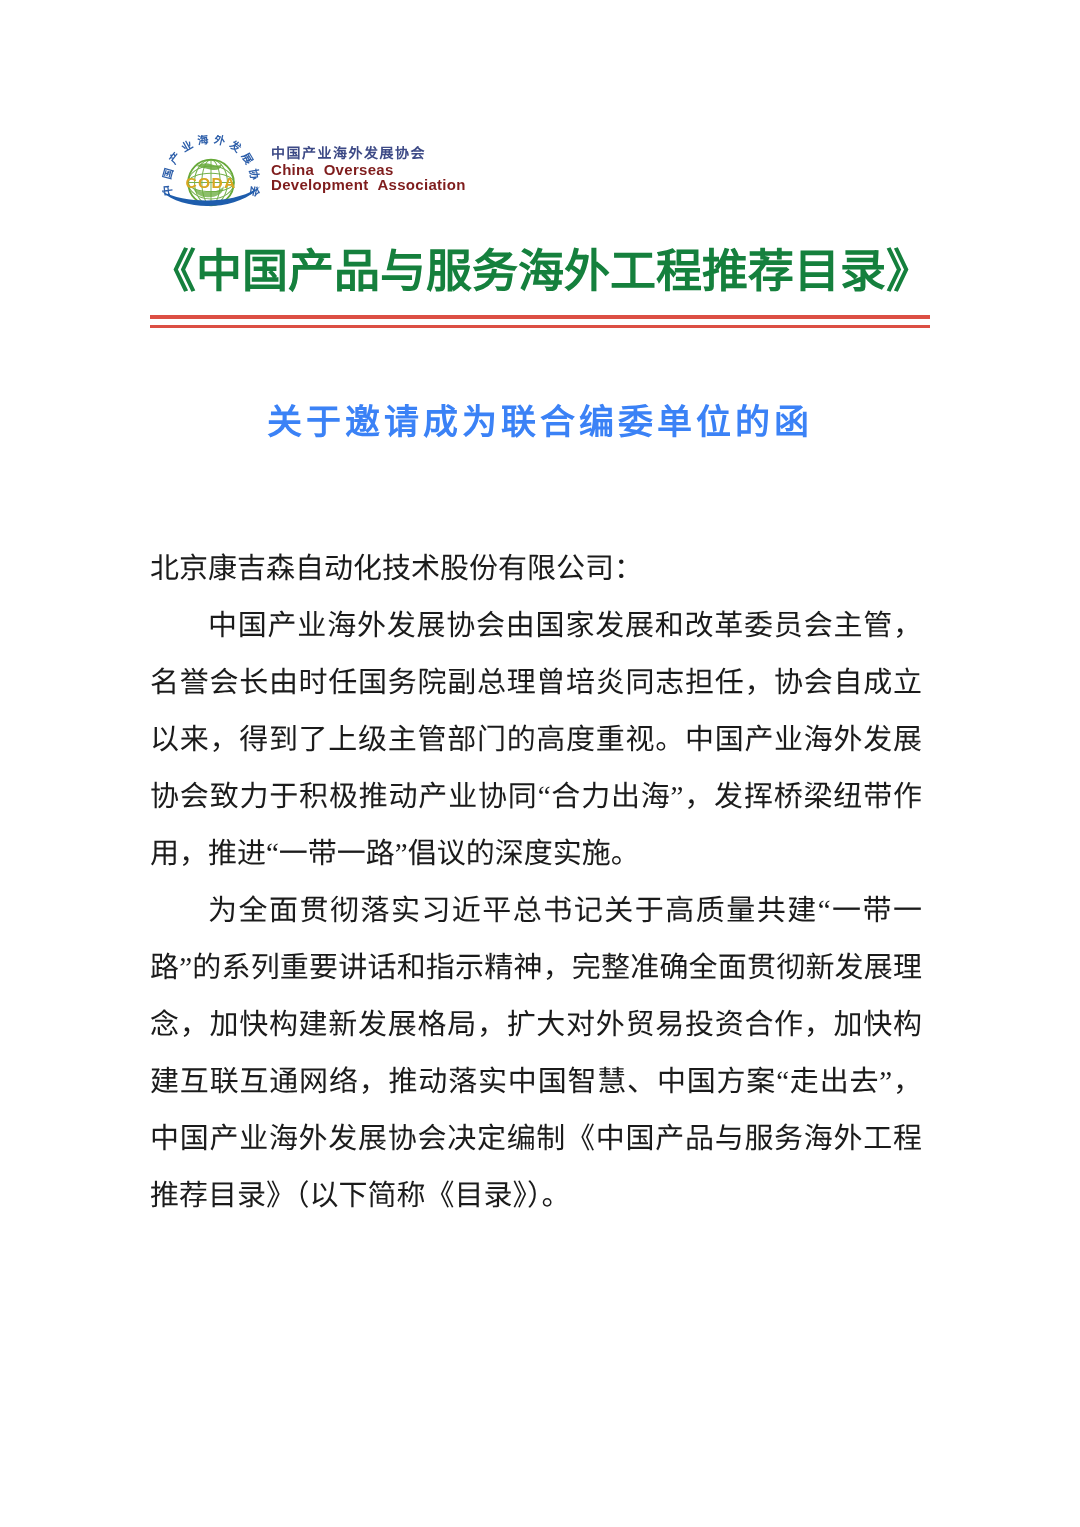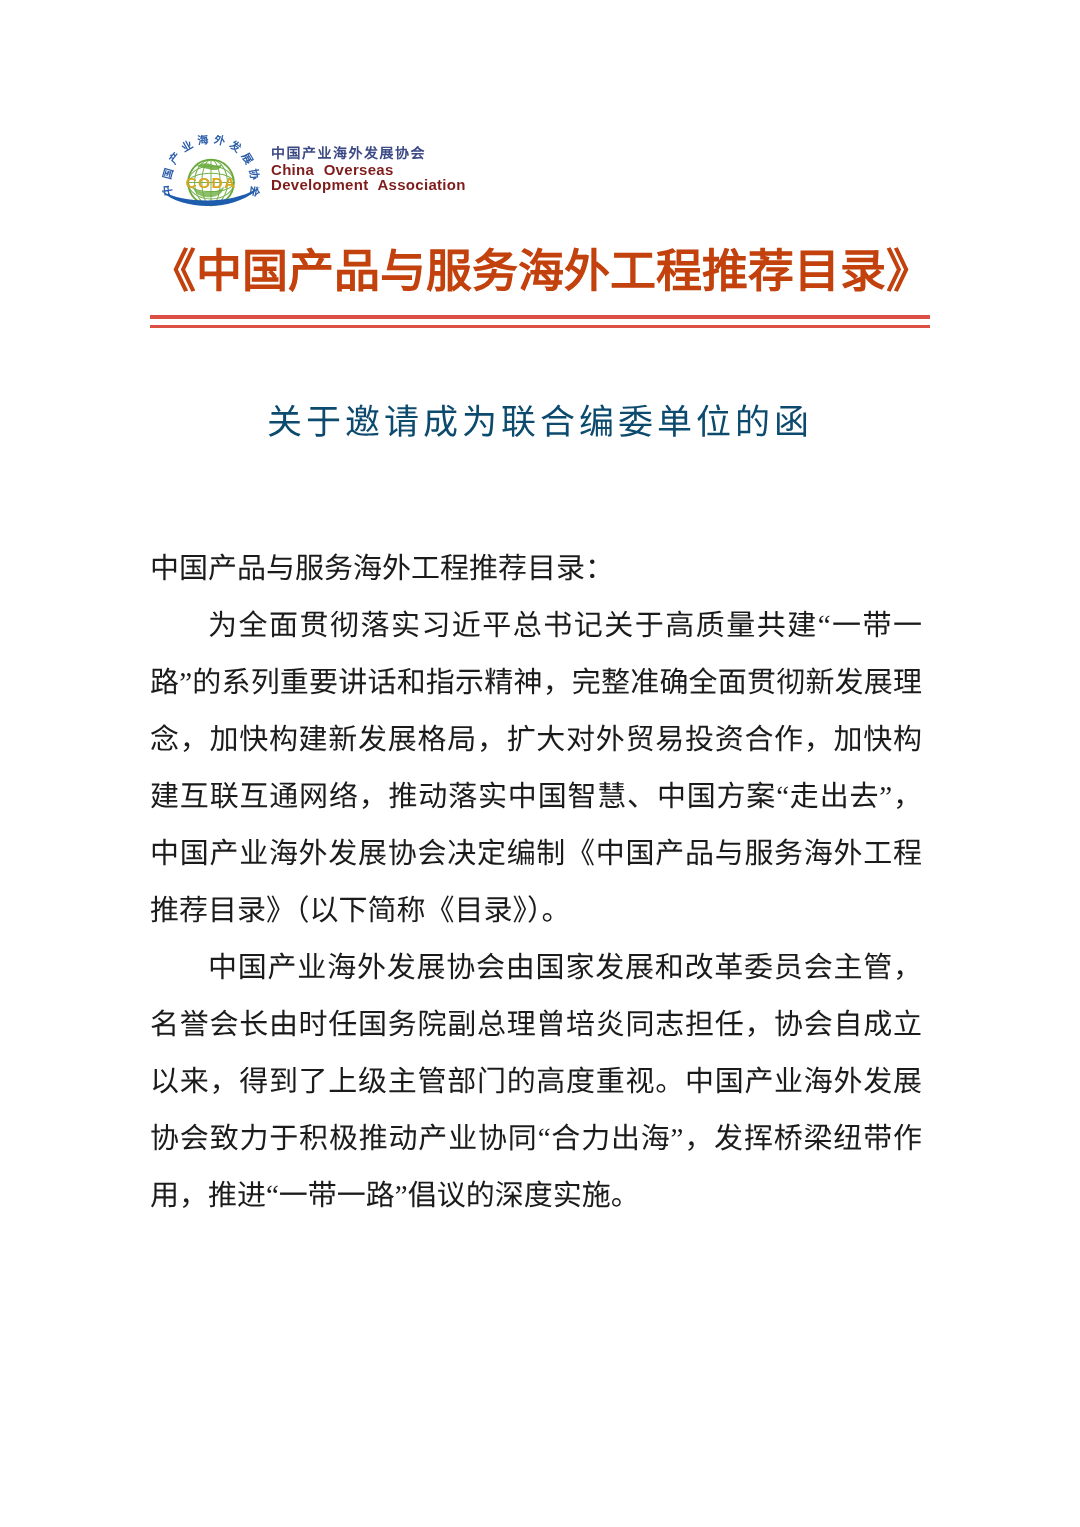--- a/index.html
+++ b/index.html
@@ -49,43 +49,43 @@
     line-height: 15px;
     word-spacing: 5px;
     letter-spacing: 0.3px;
   }
   
   .doc-title {
     margin: 23px 0 0 0;
     font-size: 46px;
     line-height: 60px;
     font-weight: 700;
-    color: #c2410c;
+    color: #15803d;
     letter-spacing: 0px;
     white-space: nowrap;
     font-family: "Liberation Serif", "DejaVu Serif", serif;
   }
   .rule-thick {
     margin-top: 13px;
     height: 4px;
     background: #dc4f44;
   }
   .rule-thin {
     margin-top: 6px;
     height: 2.5px;
     background: #dc4f44;
   }
   
   .letter-title {
     margin: 72px 0 0 0;
     text-align: center;
     font-size: 35px;
     line-height: 46px;
-    font-weight: 400;
-    color: #0c4a6e;
+    font-weight: 700;
+    color: #3b82f6;
     letter-spacing: 4px;
   }
   
   .letter-body {
     margin-top: 94px;
     width: 772px;
     font-size: 29px;
     line-height: 57px;
     color: #1b1b1b;
     text-align: justify;
@@ -136,18 +136,18 @@
     </div>
   </header>
 
   <h1 class="doc-title">《中国产品与服务海外工程推荐目录》</h1>
   <div class="rule-thick"></div>
   <div class="rule-thin"></div>
 
   <h2 class="letter-title">关于邀请成为联合编委单位的函</h2>
 
   <main class="letter-body">
-    <p class="salutation">中国产品与服务海外工程推荐目录：</p>
+    <p class="salutation">北京康吉森自动化技术股份有限公司：</p>
+    <p class="para">中国产业海外发展协会由国家发展和改革委员会主管，名誉会长由时任国务院副总理曾培炎同志担任，协会自成立以来，得到了上级主管部门的高度重视。中国产业海外发展协会致力于积极推动产业协同“合力出海”，发挥桥梁纽带作用，推进“一带一路”倡议的深度实施。</p>
     <p class="para">为全面贯彻落实习近平总书记关于高质量共建“一带一路”的系列重要讲话和指示精神，完整准确全面贯彻新发展理念，加快构建新发展格局，扩大对外贸易投资合作，加快构建互联互通网络，推动落实中国智慧、中国方案“走出去”，中国产业海外发展协会决定编制《中国产品与服务海外工程推荐目录》（以下简称《目录》）。</p>
-    <p class="para">中国产业海外发展协会由国家发展和改革委员会主管，名誉会长由时任国务院副总理曾培炎同志担任，协会自成立以来，得到了上级主管部门的高度重视。中国产业海外发展协会致力于积极推动产业协同“合力出海”，发挥桥梁纽带作用，推进“一带一路”倡议的深度实施。</p>
   </main>
 
 </div>
 
 </body></html>

